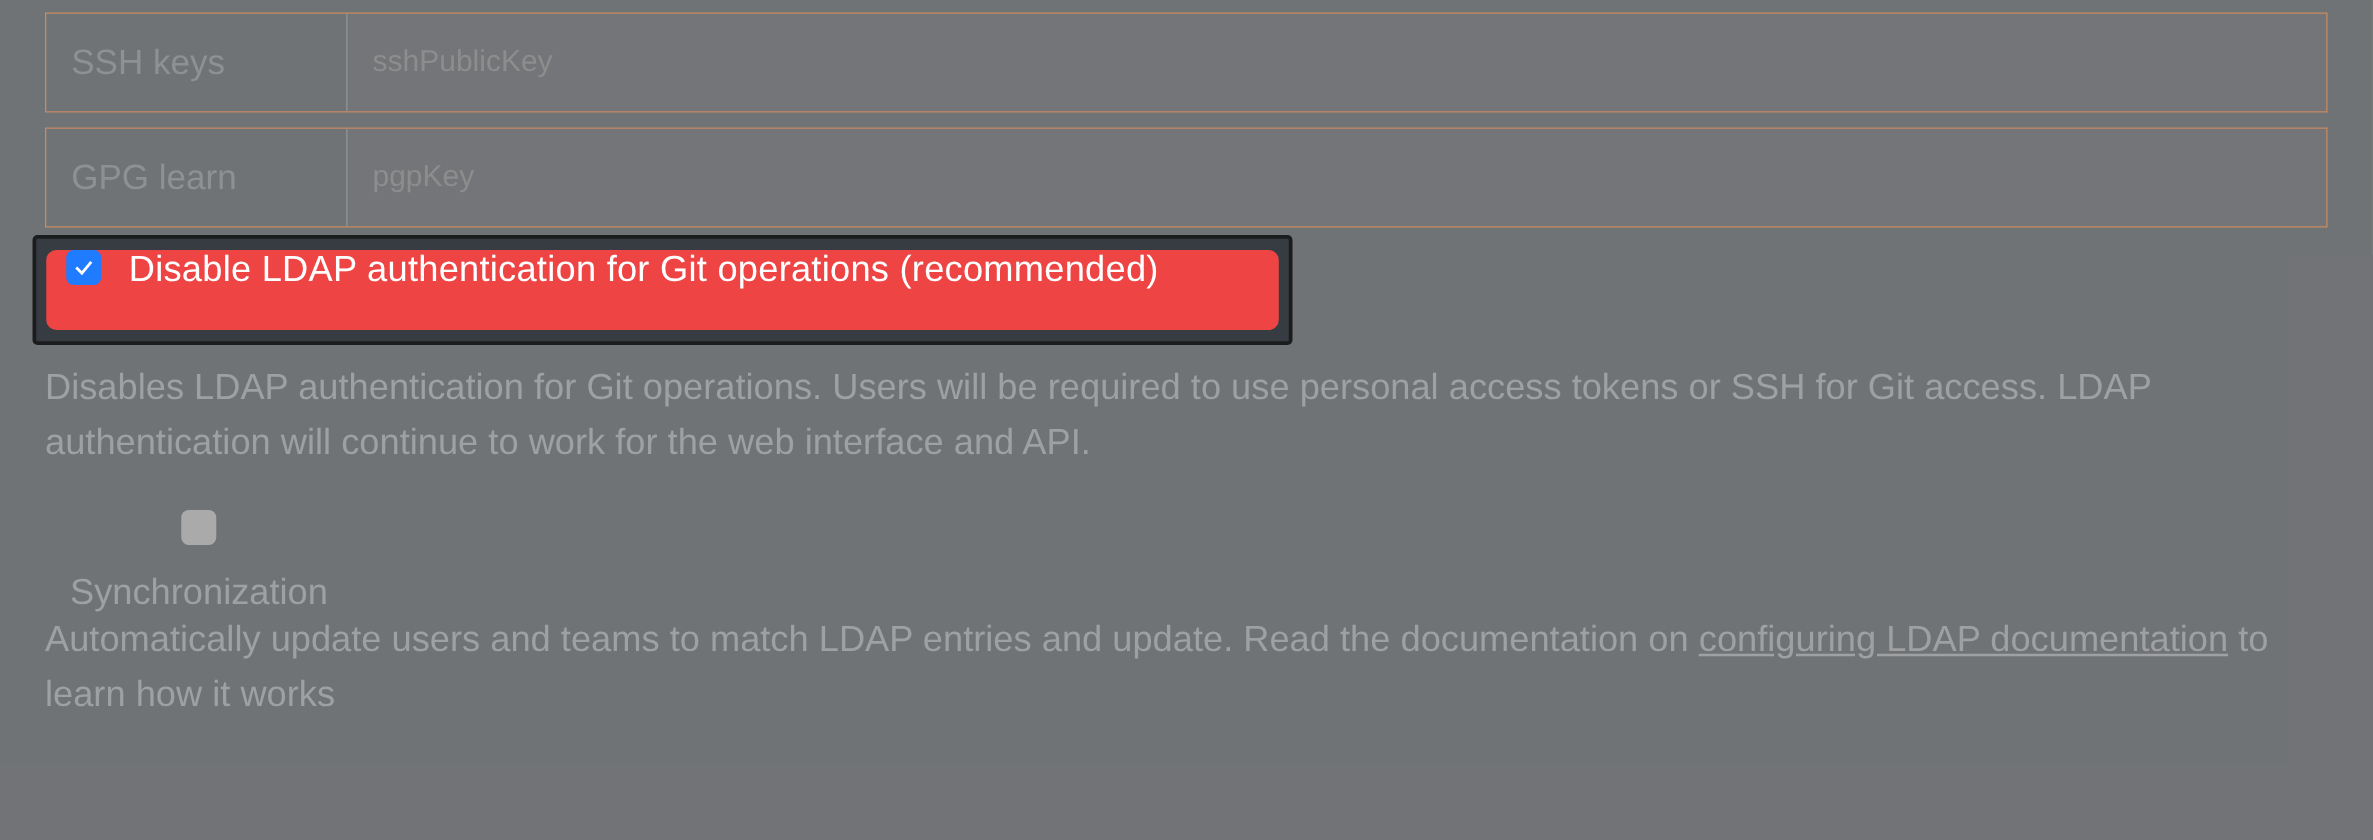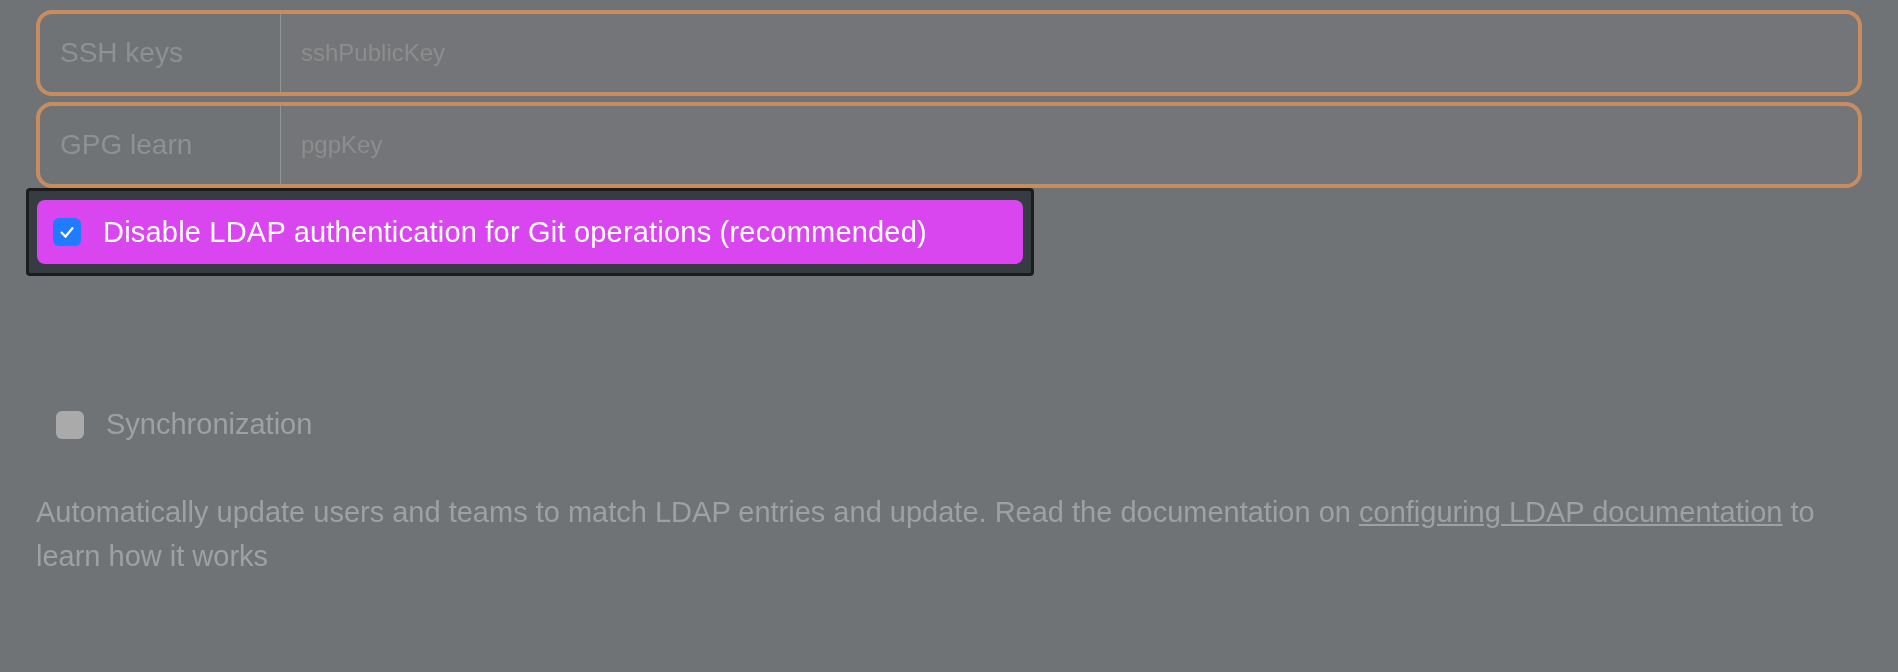--- a/index.html
+++ b/index.html
@@ -13,21 +13,21 @@
   }
   .veil{
     position:absolute;inset:0;
     background:rgba(160,160,160,0.55);
     pointer-events:none;
   }
 
   .field-row{
     position:absolute;left:36px;right:36px;
     display:flex;align-items:stretch;
-    border:4px solid #f97316;border-radius:16px;
+    border:1px solid #f97316;border-radius:0;
     overflow:hidden;height:78px;
   }
   .field-row .lbl{
     width:220px;flex:0 0 220px;
     display:flex;align-items:center;
     padding-left:20px;
     color:#787d82;font-size:28px;
     border-right:1px solid #828689;
     background:transparent;
   }
@@ -44,42 +44,42 @@
   
   .highlight{
     position:absolute;top:188px;left:26px;width:1008px;height:88px;
     background:#373c42;border:3px solid #1a1c1e;border-radius:4px;
     z-index:10;
     box-sizing:border-box;
     display:flex;align-items:center;
   }
   .highlight-inner{
     margin:8px;flex:1;height:64px;
-    background:#d946ef;border-radius:8px;
-    display:flex;align-items:center;gap:22px;
+    background:#ef4444;border-radius:8px;
+    display:flex;gap:22px;
     padding:0 16px;
   }
   .chk{
     width:28px;height:28px;border-radius:6px;background:#1f7bff;
     display:flex;align-items:center;justify-content:center;flex:0 0 28px;
   }
   .chk svg{width:18px;height:18px;stroke:#fff;stroke-width:3;fill:none;}
   .highlight-label{
     color:#fff;font-size:29px;font-weight:400;letter-spacing:.2px;
   }
 
   .body-text{
     position:absolute;left:36px;right:60px;
     color:#9b9fa3;font-size:29px;line-height:44px;
   }
   .t1{top:288px;}
 
   .sync-row{
     position:absolute;top:408px;left:56px;
-    display:flex;align-items:center;gap:22px;
+    display:flex;align-items:center;gap:22px;flex-direction:column;
   }
   .chk-empty{
     width:28px;height:28px;border-radius:6px;background:#b6b7b8;flex:0 0 28px;
   }
   .sync-label{color:#9b9fa3;font-size:29px;}
 
   .t2{top:490px;}
   .t2 .link{text-decoration:underline;color:#9b9fa3;}
 </style>
 </head>
@@ -90,20 +90,21 @@
   <div class="field-row row-ssh">
     <div class="lbl">SSH keys</div>
     <input class="inp" type="text" placeholder="sshPublicKey" style="">
   </div>
 
   <div class="field-row row-gpg">
     <div class="lbl">GPG learn</div>
     <input class="inp" type="text" placeholder="pgpKey" style="">
   </div>
 
+  <div class="body-text t1">Disables LDAP authentication for Git operations. Users will be required to use personal access tokens or SSH for Git access. LDAP authentication will continue to work for the web interface and API.</div>
 
   <div class="sync-row">
     <div class="chk-empty"></div>
     <div class="sync-label">Synchronization</div>
   </div>
 
   <div class="body-text t2">
     <span>Automatically update users and teams to match LDAP entries and update. Read the documentation on </span><span class="link">configuring LDAP documentation</span><span> to learn how it works</span>
   </div>
 

